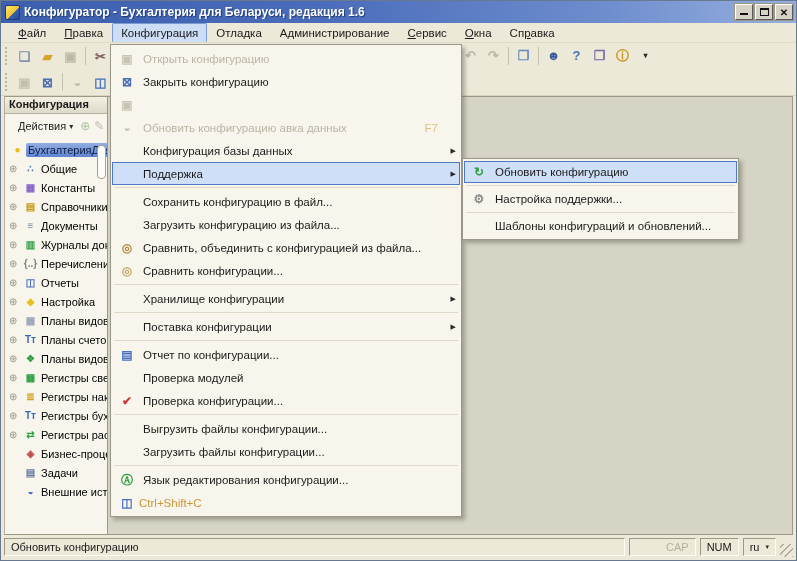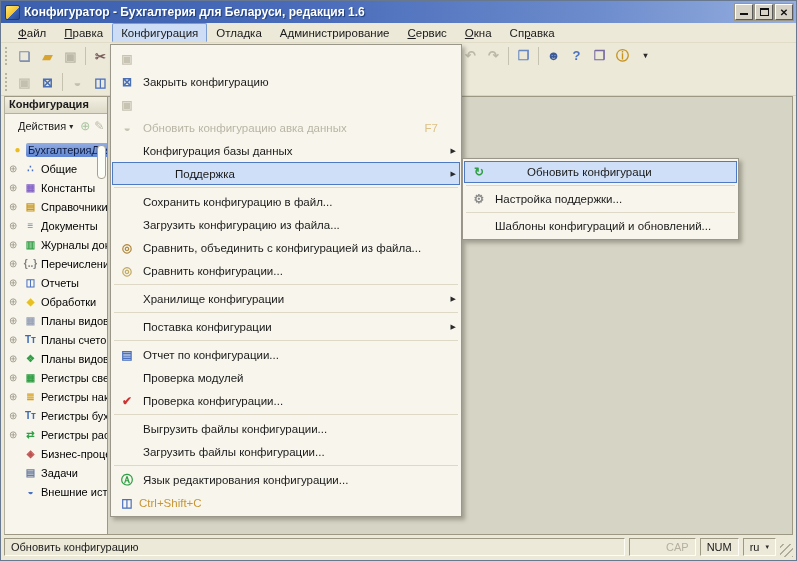--- a/index.html
+++ b/index.html
@@ -77,21 +77,21 @@
   .menu-item{height:23px;display:flex;align-items:center;padding:0 3px 0 2px;color:#1a1a1a;
     border:1px solid transparent;margin:0 1px;}
   .submenu-popup .menu-item{height:22px;}
   .mi-icon{width:24px;flex:0 0 24px;text-align:center;font-style:normal;font-size:12px;font-weight:bold;line-height:1;}
   .mi-label{flex:1;padding-left:4px;white-space:nowrap;overflow:hidden;}
   .mi-shortcut{color:#c79536;padding-right:8px;}
   .mi-arrow{width:10px;flex:0 0 10px;font-size:7px;text-align:right;visibility:hidden;font-style:normal;}
   .has-sub .mi-arrow{visibility:visible;}
   .dis .mi-label{color:#b9b5a5;}
   .dis .mi-shortcut{color:#dcc186;}
-  .hl{background:#cfdff7;border:1px solid #4d7ac2;gap:32px;}
+  .hl{background:#cfdff7;border:1px solid #4d7ac2;}
   .menu-sep{height:1px;background:#ddd9c6;margin:2px 3px;}
 </style>
 </head>
 <body>
 
 <div class="window">
 
   <div class="titlebar">
     <div class="app-ico"></div>
     <div class="title-text">Конфигуратор - Бухгалтерия для Беларуси, редакция 1.6</div>
@@ -261,21 +261,21 @@
             <span class="t-label">Перечисления</span>
           </div>
           <div class="tree-row">
             <i class="exp"></i>
             <i class="t-icon" style="color: rgb(74, 112, 192);">◫</i>
             <span class="t-label">Отчеты</span>
           </div>
           <div class="tree-row">
             <i class="exp"></i>
             <i class="t-icon" style="color: rgb(232, 192, 32);">◆</i>
-            <span class="t-label">Обработки</span>
+            <span class="t-label">Настройка</span>
           </div>
           <div class="tree-row">
             <i class="exp"></i>
             <i class="t-icon" style="color: rgb(154, 164, 184);">▦</i>
             <span class="t-label">Планы видов характеристик</span>
           </div>
           <div class="tree-row">
             <i class="exp"></i>
             <i class="t-icon" style="color: rgb(58, 106, 181);">Тт</i>
             <span class="t-label">Планы счетов</span>
@@ -334,20 +334,21 @@
       <span>ru</span>
       <i class="lang-arrow" style="font-style: normal; color: rgb(42, 42, 42);">▾</i>
     </div>
     <div class="resize-grip"></div>
   </div>
 
   <div class="menu-popup">
 
   <div class="menu-item dis">
         <i class="mi-icon" style="color: rgb(200, 196, 180);">▣</i>
+        <span class="mi-label">Открыть конфигурацию</span>
         <span class="mi-shortcut"></span>
         <i class="mi-arrow" style="color: rgb(42, 42, 42);">▶</i>
       </div>
       <div class="menu-item">
         <i class="mi-icon" style="color: rgb(74, 111, 181);">⊠</i>
         <span class="mi-label">Закрыть конфигурацию</span>
         <span class="mi-shortcut"></span>
         <i class="mi-arrow" style="color: rgb(42, 42, 42);">▶</i>
       </div>
       <div class="menu-item dis">

